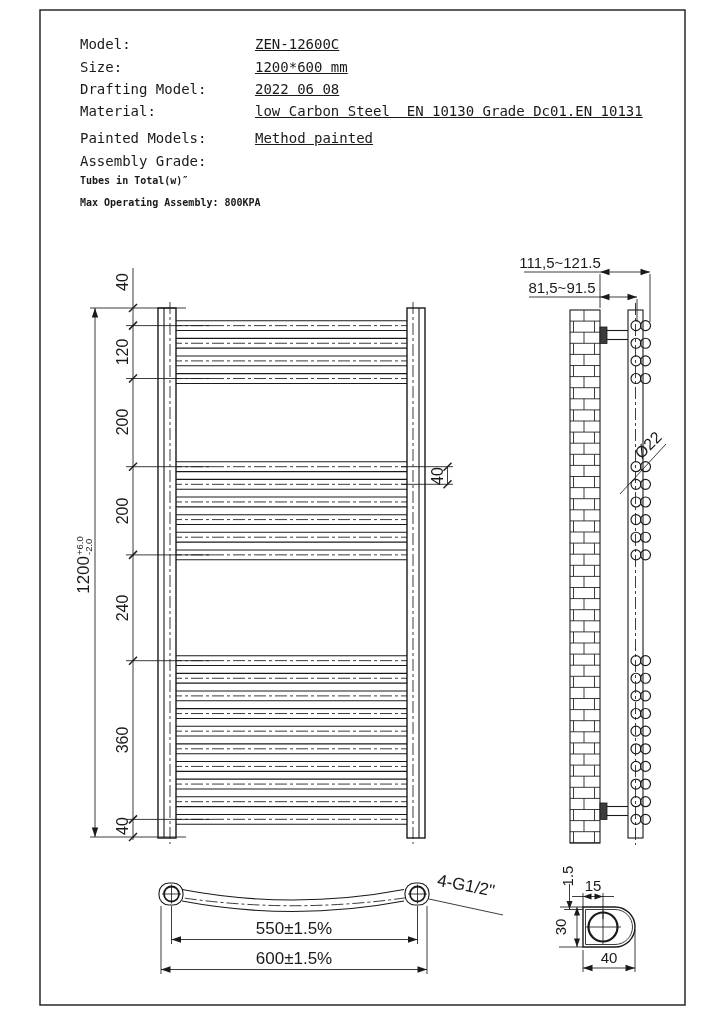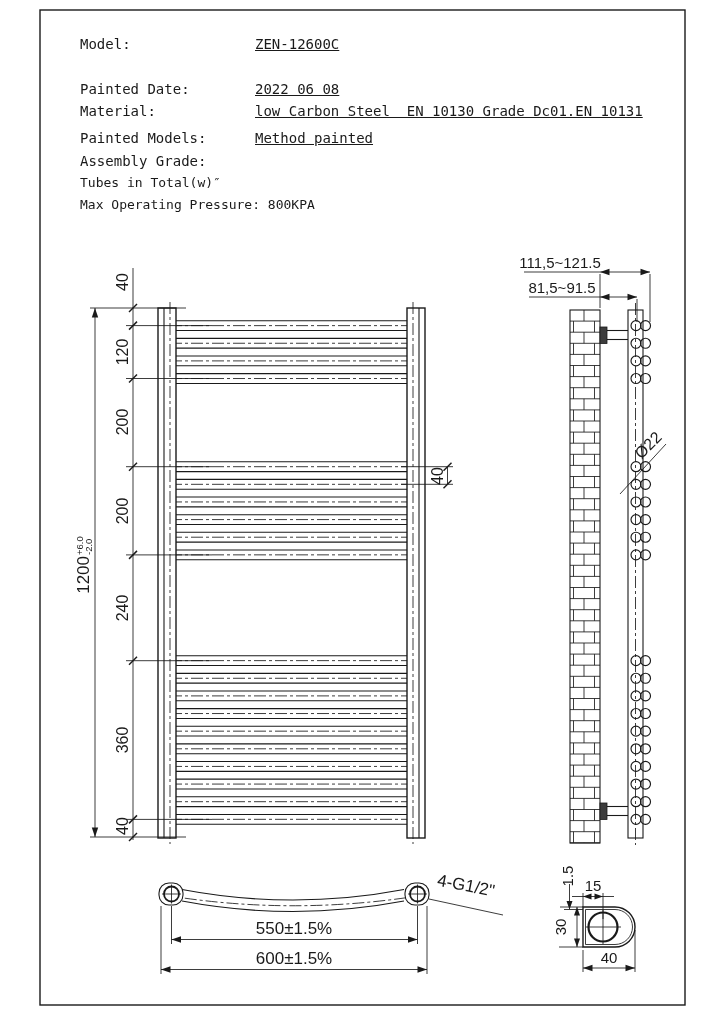--- a/index.html
+++ b/index.html
@@ -5,21 +5,21 @@
   html,body{margin:0;padding:0;background:#fff;}
   .page{position:relative;width:720px;height:1018px;background:#ffffff;overflow:hidden;
         font-family:"DejaVu Sans Mono","Liberation Mono",monospace;color:#1a1a1a;}
   .page svg{position:absolute;left:0;top:0;}
 
   
   .specs{position:absolute;left:0;top:0;width:720px;height:230px;padding-left:13px;}
   .spec-row{position:absolute;left:80px;width:590px;height:20px;font-size:14px;}
   .spec-row .lbl{position:absolute;left:0;top:0;white-space:pre;}
   .spec-row .val{position:absolute;left:175px;top:0;white-space:pre;text-decoration:underline;}
-  .spec-cont{position:absolute;left:80px;font-size:13px;white-space:pre;}
+  .spec-cont{position:absolute;left:80px;font-size:10px;white-space:pre;font-weight:bold;}
 
   
   .total-dim{position:absolute;left:84px;top:565px;transform:translate(-50%,-50%) rotate(-90deg);
              display:flex;align-items:center;white-space:nowrap;}
   .total-dim .num{font-family:"Liberation Sans",sans-serif;font-size:17px;}
   .total-dim .tol{display:inline-flex;flex-direction:column;line-height:1;margin-left:1px;
                   font-family:"Liberation Sans",sans-serif;font-size:9.5px;}
 
   
   .ln{stroke:#1a1a1a;stroke-width:1.4;fill:none;}
@@ -448,37 +448,41 @@
       <text class="dimS" x="609" y="963" text-anchor="middle">40</text>
     </g>
   </g>
 </svg>
 
 <div class="specs">
   <div class="spec-row" style="top:36px">
         <span class="lbl">Model:</span>
         <span class="val">ZEN-12600C</span>
       </div>
+  <div class="spec-row" style="top:59px">
+        <span class="lbl">Size:</span>
+        <span class="val">1200*600 mm</span>
+      </div>
   <div class="spec-row" style="top:81px">
-        <span class="lbl">Painted Date:</span>
+        <span class="lbl">Drafting Model:</span>
         <span class="val">2022 06 08</span>
       </div>
   <div class="spec-row" style="top:103px">
         <span class="lbl">Material:</span>
         <span class="val">low Carbon Steel  EN 10130 Grade Dc01.EN 10131</span>
       </div>
   <div class="spec-row" style="top:130px">
         <span class="lbl">Painted Models:</span>
         <span class="val">Method painted</span>
       </div>
   <div class="spec-row" style="top:153px">
         <span class="lbl">Assembly Grade:</span>
       </div>
   <div class="spec-cont" style="top:175px">Tubes in Total(w)″</div>
-  <div class="spec-cont" style="top:197px">Max Operating Pressure: 800KPA</div>
+  <div class="spec-cont" style="top:197px">Max Operating Assembly: 800KPA</div>
 </div>
 
 <div class="total-dim">
   <span class="num">1200</span>
   <span class="tol">
     <span>+6.0</span>
     <span>-2.0</span>
   </span>
 </div>
 

